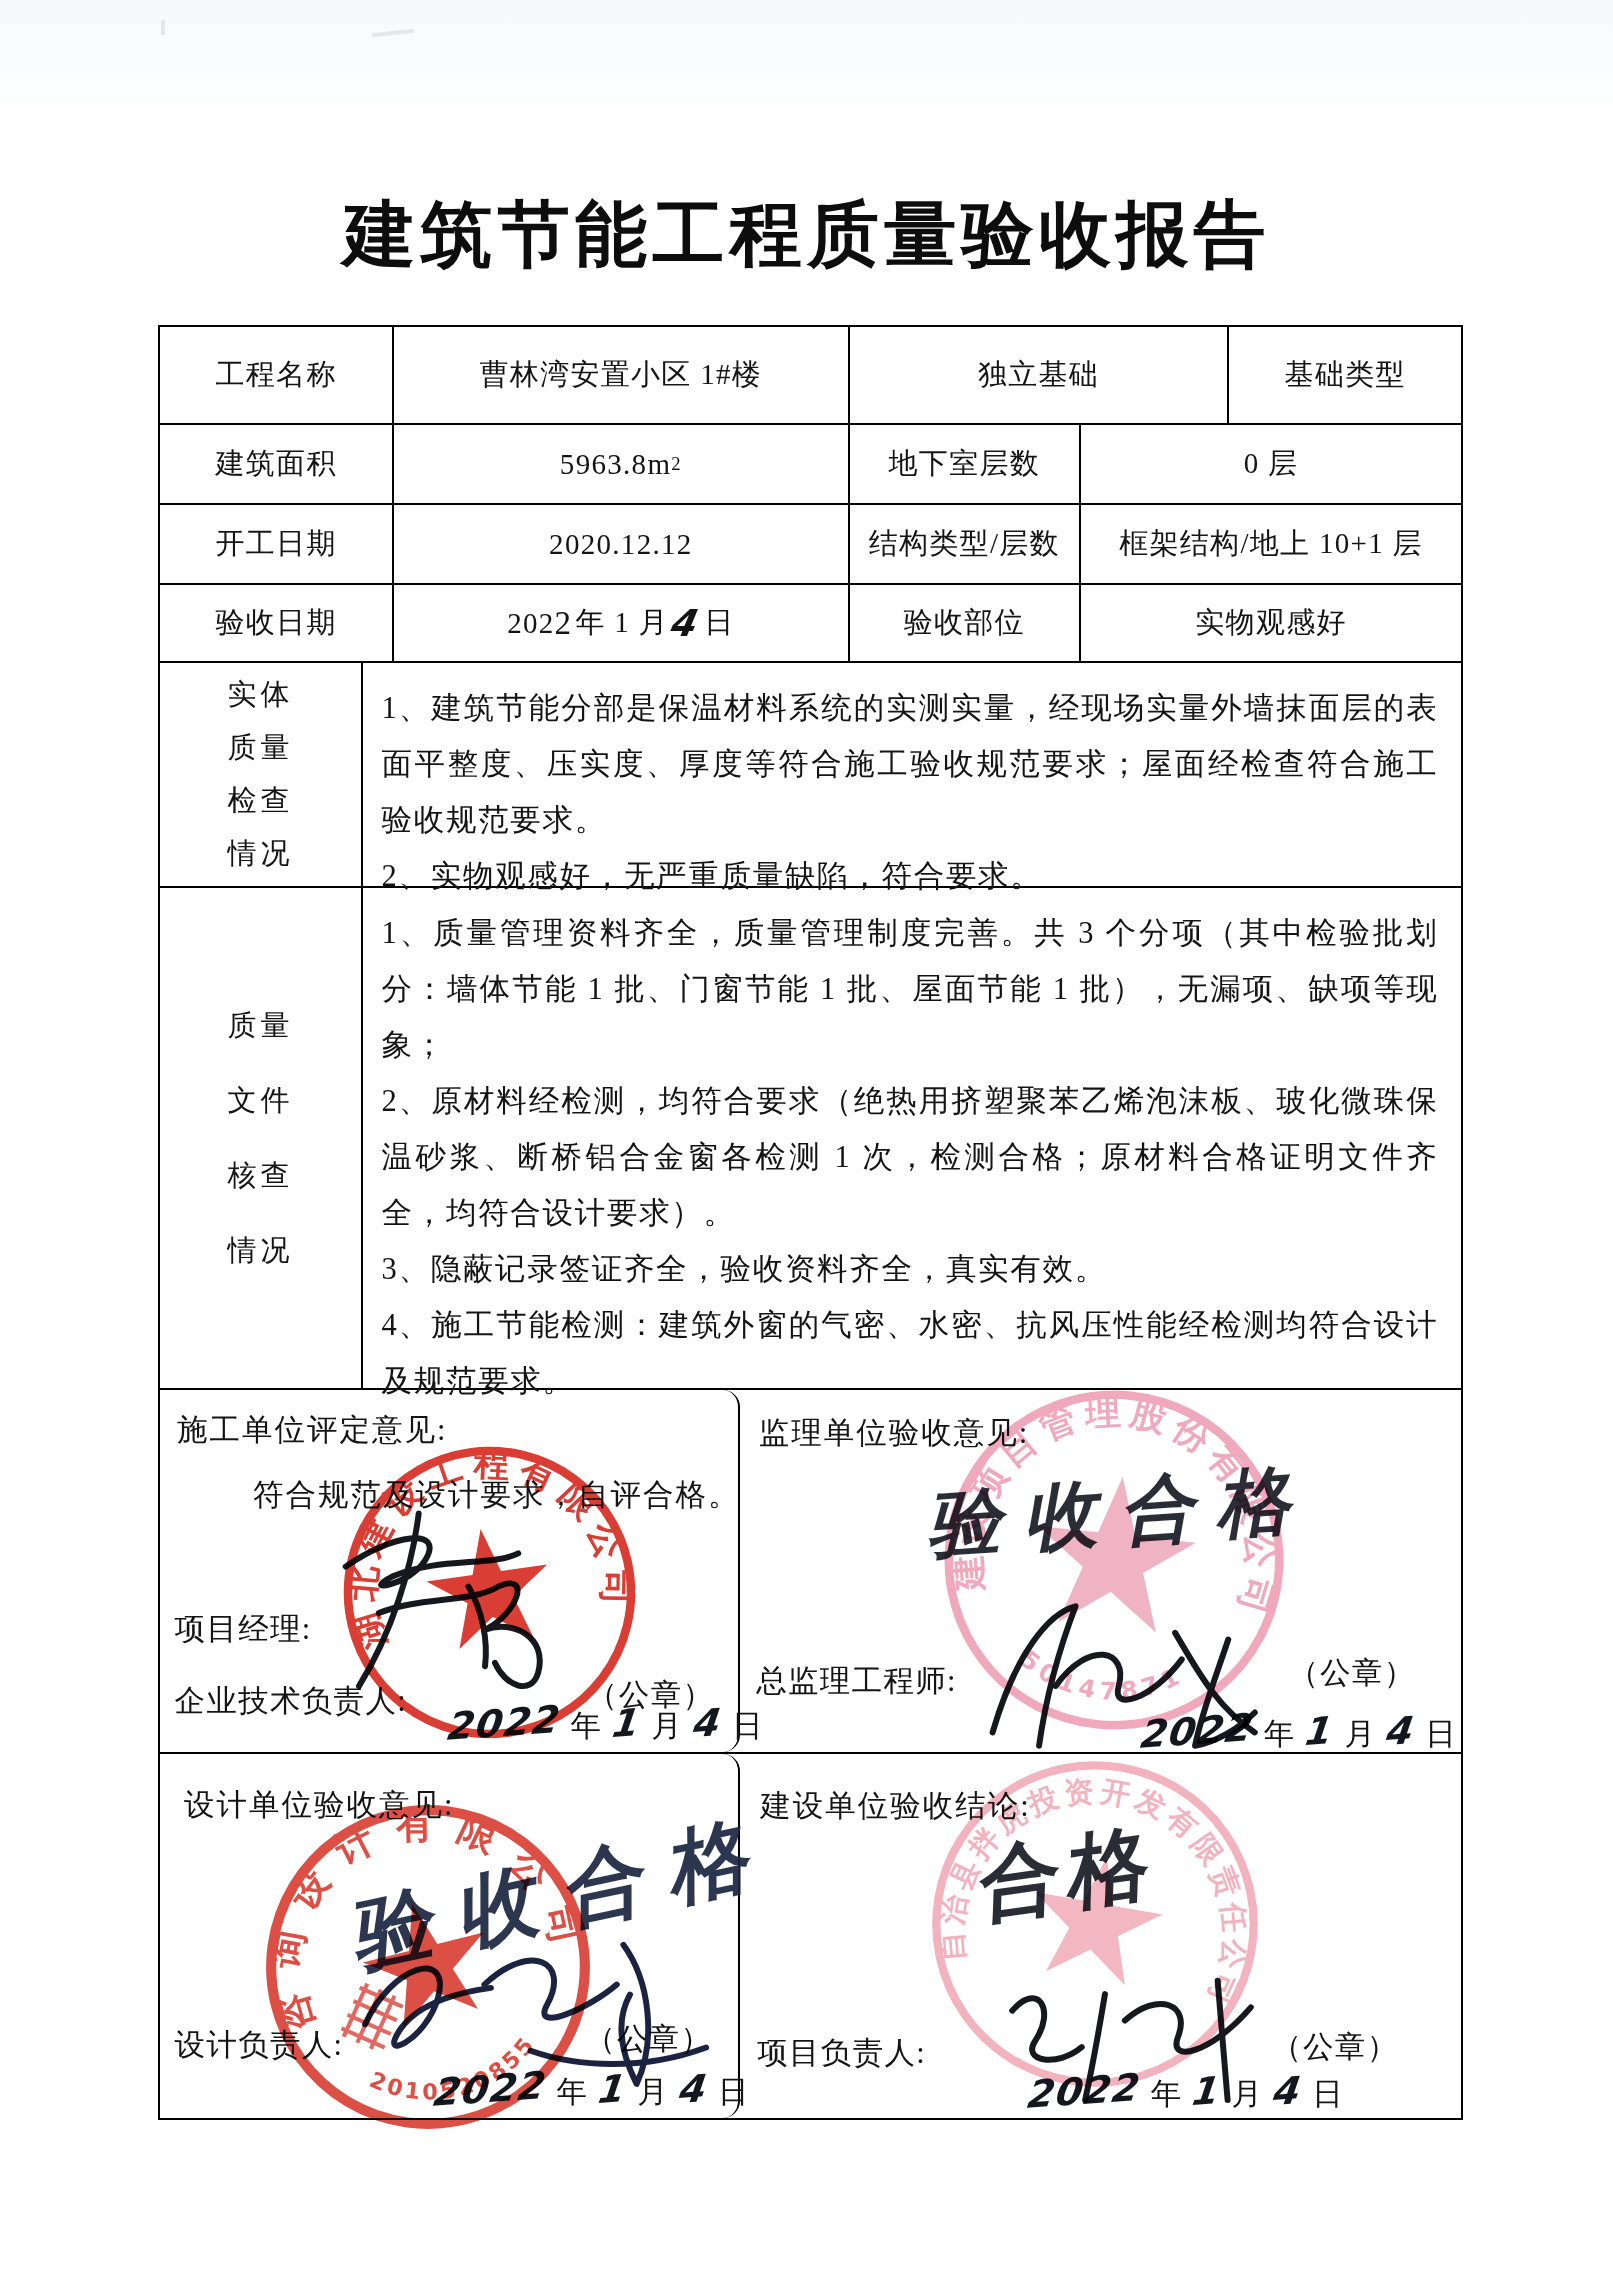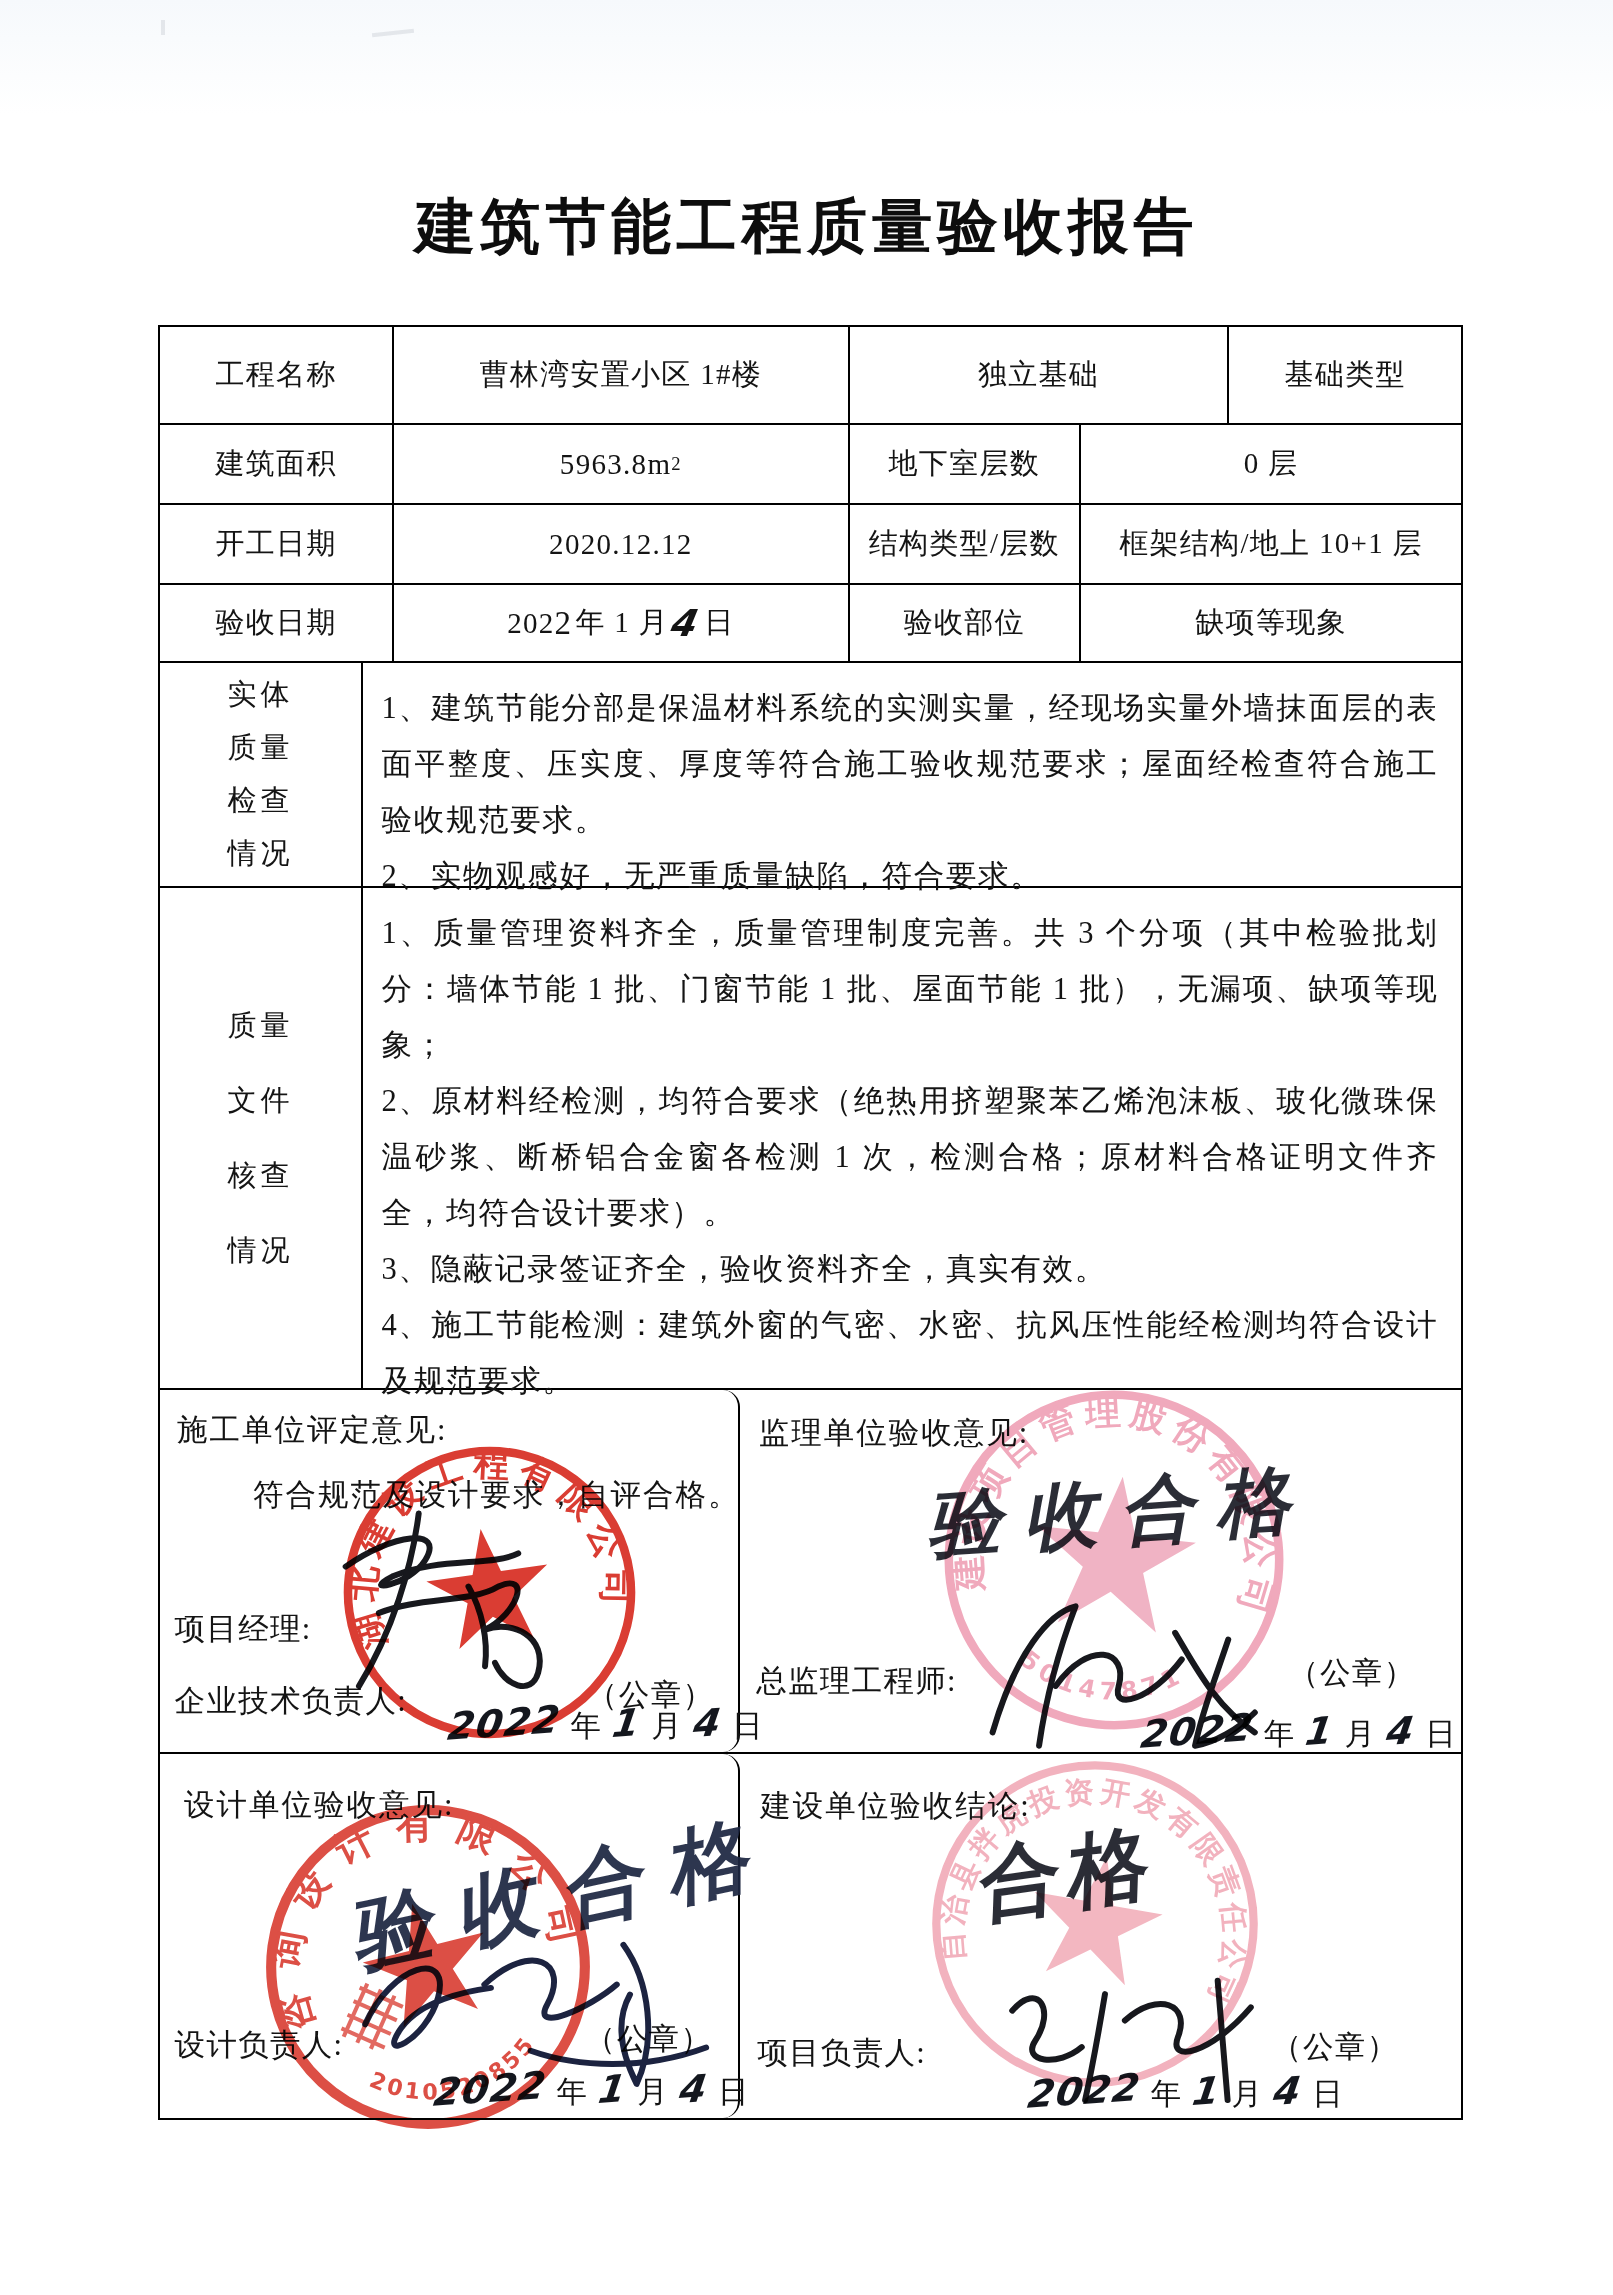--- a/index.html
+++ b/index.html
@@ -5,21 +5,21 @@
   html,body { margin:0; padding:0; background:#888; }
   .page {
     position:relative; width:1614px; height:2295px; margin:0 auto;
     background:linear-gradient(180deg,#f6f9fc 0%, #ffffff 5%, #ffffff 100%);
     font-family:"Liberation Serif", serif; color:#141414; overflow:hidden;
   }
   
   .doc-title {
     position:absolute; top:187px; left:0; width:100%;
     text-align:center; font-family:"Liberation Sans", sans-serif;
-    font-size:60px; font-weight:800; letter-spacing:5.3px; color:#0d0d0d;
+    font-size:72px; font-weight:800; letter-spacing:5.3px; color:#0d0d0d;
   }
   
   .vtable {
     position:absolute; left:158px; top:325px; width:1305px;
     border:2.7px solid #000; box-sizing:border-box; background:transparent; z-index:1;
   }
   .trow { display:flex; border-bottom:2.7px solid #000; box-sizing:border-box; }
   .trow:last-child { border-bottom:none; }
   .r1{height:98px}.r2{height:80px}.r3{height:80px}.r4{height:78px}
   .r5{height:225px}.r6{height:502px}.r7{height:364px}.r8{height:364px}
@@ -114,21 +114,21 @@
     <div class="trow r4">
       <div class="cell w-lab1">验收日期</div>
       <div class="cell w-val1">
         <span>202</span>
           <span class="hy" style="font-size:33px">2</span>
         <span style="margin:0 3px">年 1 月</span>
           <span class="hd" style="display:inline-block;font-family:'DejaVu Sans',sans-serif;font-style:italic;font-weight:700;font-size:37px;transform:skewX(-12deg)">4</span>
         <span style="margin-left:5.3px">日</span>
       </div>
       <div class="cell w-lab2">验收部位</div>
-      <div class="cell w-val2">缺项等现象</div>
+      <div class="cell w-val2">实物观感好</div>
     </div>
 
     <div class="trow r5">
       <div class="cell w-vlab vstack g1">
         <span>实体</span>
         <span>质量</span>
         <span>检查</span>
         <span>情况</span>
       </div>
       <div class="cell w-body bodycell">

